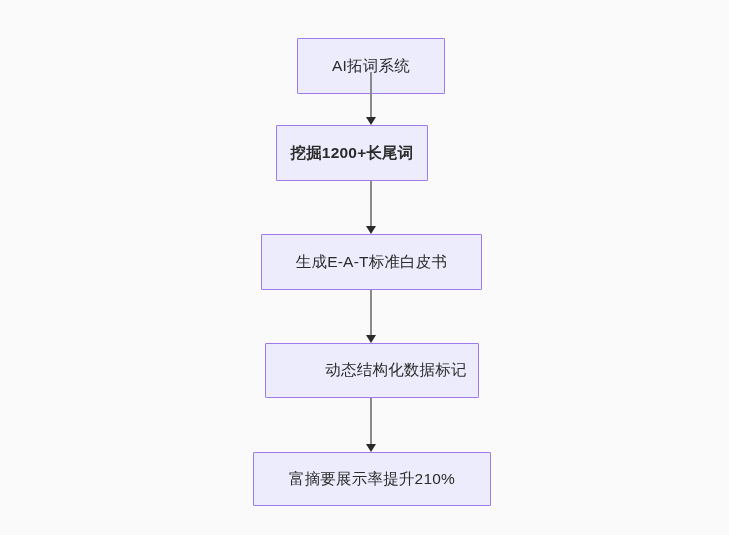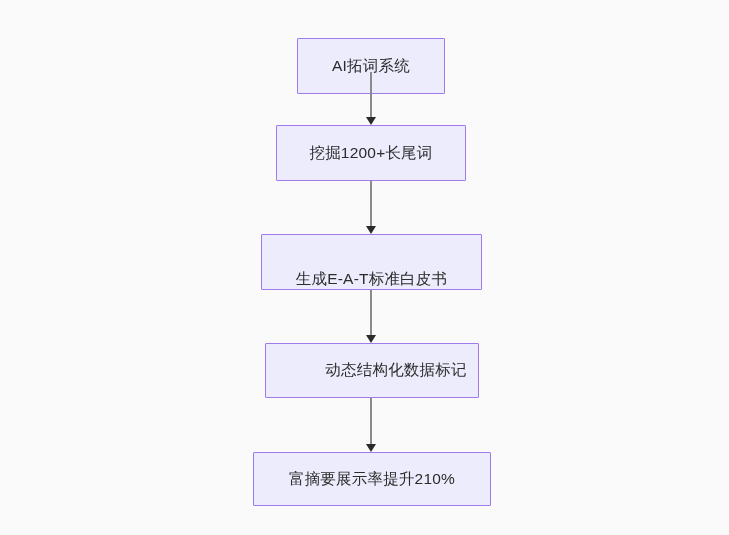--- a/index.html
+++ b/index.html
@@ -60,30 +60,30 @@
 
   <div class="node" style="left:297px; top:16px; width:148px; height:56px;margin-top:22px;">
     <span>AI拓词系统</span>
   </div>
 
   <div class="edge" style="left:370px; top:72px; height:53px; width:2px;">
     <div class="edge-line" style="height:45px;"></div>
     <div class="edge-head" style="top:45px;"></div>
   </div>
 
-  <div class="node" style="left:276px; top:125px; width:190px; height:56px;">
+  <div class="node" style="left:276px; top:125px; width:152px; height:56px;font-weight:bold;">
     <span>挖掘1200+长尾词</span>
   </div>
 
   <div class="edge" style="left:370px; top:181px; height:53px; width:2px;">
     <div class="edge-line" style="height:45px;"></div>
     <div class="edge-head" style="top:45px;"></div>
   </div>
 
-  <div class="node" style="left:261px; top:234px; width:221px; height:56px;align-items:flex-end;">
+  <div class="node" style="left:261px; top:234px; width:221px; height:56px;">
     <span>生成E-A-T标准白皮书</span>
   </div>
 
   <div class="edge" style="left:370px; top:290px; height:53px; width:2px;">
     <div class="edge-line" style="height:45px;"></div>
     <div class="edge-head" style="top:45px;"></div>
   </div>
 
   <div class="node" style="left:265px; top:343px; width:214px; height:55px;padding-left:48px;">
     <span>动态结构化数据标记</span>

